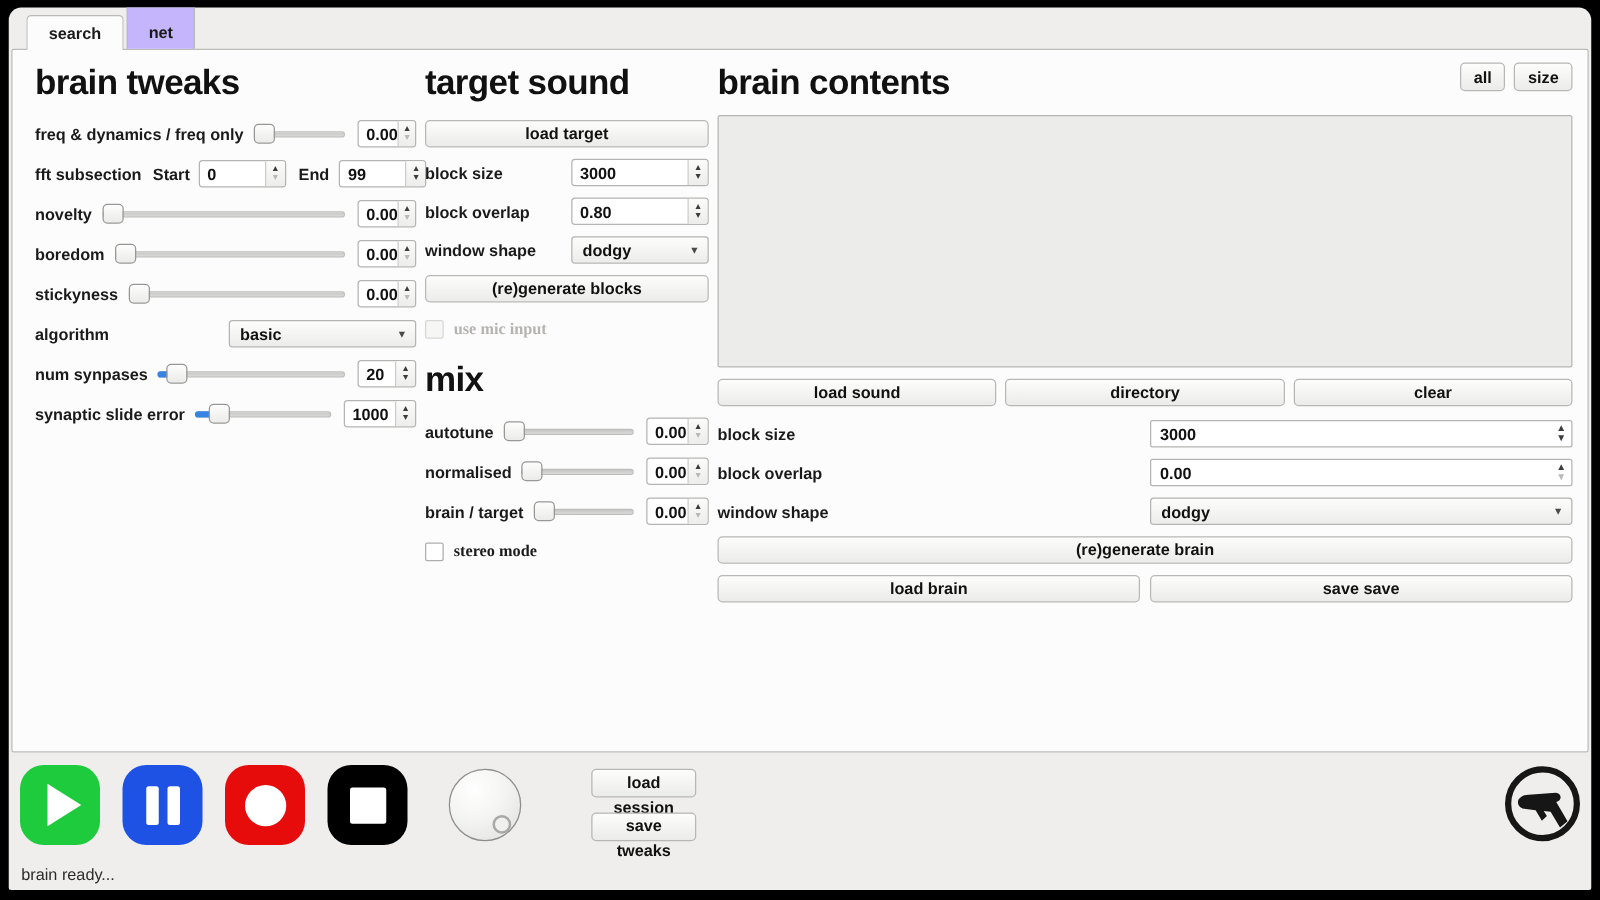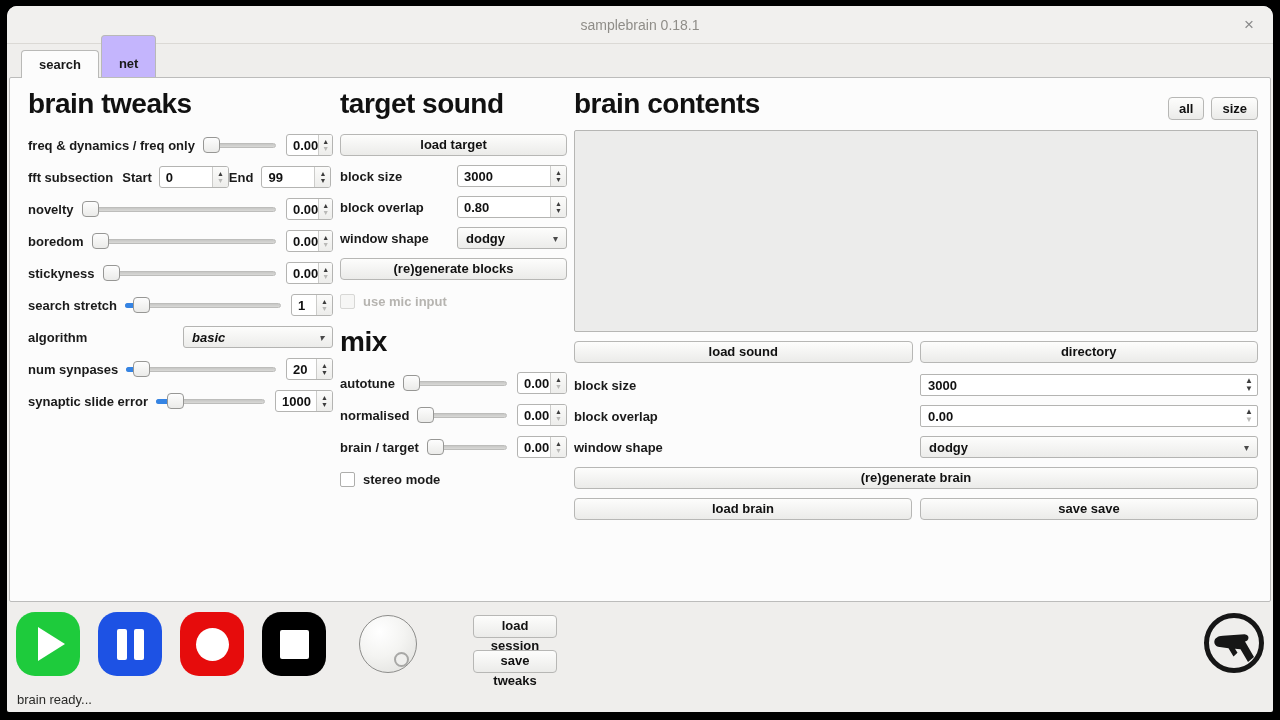--- a/index.html
+++ b/index.html
@@ -69,26 +69,26 @@
   .combo-arr { font-size:10px; color:#4a4a4a; }
   .w150 { width:150px; } .w338 { width:338px; }
 
   
   .btn { height:22px; background:linear-gradient(#fdfdfc,#ebebe9); border:1px solid #b7b7b5; border-radius:4px;
          font-size:13px; font-weight:bold; color:#111; text-align:center; line-height:20px; padding:0 10px; }
   .btn.full { width:100%; }
 
   
   .cb { width:15px; height:15px; background:#fff; border:1px solid #aeaeac; border-radius:2px; margin-right:8px; flex:none; }
-  .cb-row { display:flex; align-items:center; height:22px; margin-bottom:10px; }
+  .cb-row { display:flex; align-items:center; height:22px; margin-bottom:10px;font-family:Liberation Serif, serif; }
   .disabled .cb { border-color:#d7d7d5; background:#f6f6f5; }
   .disabled .lbl { color:#b6b4b0; }
 
   
-  .bc-header { display:flex; align-items:flex-end; margin:4px 0 10px; }
+  .bc-header { display:flex; align-items:flex-start; margin:4px 0 10px; }
   .bc-header h1 { margin:0; flex:1; }
   .mini-btn { height:23px; margin-left:7px; }
   .bc-list { height:202px; background:#ececeb; border:1px solid #b6b6b4; border-radius:2px; margin-bottom:9px; }
   .bc-btnrow { display:flex; gap:7px; margin-bottom:11px; }
   .bc-btnrow .btn { flex:1; }
   .bc-row { display:flex; align-items:center; height:22px; margin-bottom:9px; }
   .bc-row .lbl { flex:1; }
   .bc-two { display:flex; gap:8px; }
   .bc-two .btn { flex:1; }
 
@@ -112,24 +112,20 @@
 
   
   .statusbar { flex:none; height:26px; display:flex; align-items:center; padding-left:10px; }
   .status-text { font-size:13px; color:#2a2a28; }
 </style>
 </head>
 <body>
 
 <div class="window">
 
-  <div class="titlebar">
-    <span class="title">samplebrain 0.18.1</span>
-    <span class="close-btn">×</span>
-  </div>
 
   <div class="tabbar">
     <div class="tab active">search</div>
     <div class="tab inactive">net</div>
   </div>
 
   <div class="panel">
 
     <div class="col-left">
       <h1 class="sec">brain tweaks</h1>
@@ -154,21 +150,21 @@
       <div class="row">
         <span class="lbl">fft subsection</span>
         <span class="lbl" style="margin-left:9px;">Start</span>
         <span class="spin w70" style="margin-left:7px;">
           <span class="spin-val">0</span>
           <span class="spin-btns">
               <span>▲</span>
               <span class="dim">▼</span>
             </span>
         </span>
-        <span class="lbl" style="">End</span>
+        <span class="lbl" style="margin-left:10px;">End</span>
         <span class="spin w70" style="margin-left:8px;">
           <span class="spin-val">99</span>
           <span class="spin-btns">
               <span>▲</span>
               <span>▼</span>
             </span>
         </span>
       </div>
 
       <div class="row">
@@ -212,39 +208,24 @@
         </div>
         <span class="spin w47">
           <span class="spin-val">0.00</span>
           <span class="spin-btns">
               <span>▲</span>
               <span class="dim">▼</span>
             </span>
         </span>
       </div>
 
-      <div class="row">
-        <span class="lbl">search stretch</span>
-        <div class="slider" style="--p: 0.06;">
-          <div class="sl-track"></div>
-            <div class="sl-fill"></div>
-            <div class="sl-handle"></div>
-        </div>
-        <span class="spin" style="width:42px;">
-          <span class="spin-val">1</span>
-          <span class="spin-btns">
-              <span>▲</span>
-              <span class="dim">▼</span>
-            </span>
-        </span>
-      </div>
 
       <div class="row">
         <span class="lbl">algorithm</span>
-        <div class="combo w150" style="margin-left:auto;font-style:italic;">
+        <div class="combo w150" style="margin-left:auto;">
           <span class="combo-val">basic</span>
           <span class="combo-arr">▾</span>
         </div>
       </div>
 
       <div class="row">
         <span class="lbl">num synpases</span>
         <div class="slider" style="--p: 0.05;">
           <div class="sl-track"></div>
             <div class="sl-fill"></div>
@@ -379,20 +360,21 @@
         <h1 class="sec">brain contents</h1>
         <button class="btn mini-btn">all</button>
         <button class="btn mini-btn">size</button>
       </div>
 
       <div class="bc-list"></div>
 
       <div class="bc-btnrow">
         <button class="btn">load sound</button>
         <button class="btn">directory</button>
+        <button class="btn">clear</button>
       </div>
 
       <div class="bc-row">
         <span class="lbl">block size</span>
         <div class="spin-wide">
           <span class="spin-val">3000</span>
           <span class="arrs">
               <span>▲</span>
               <span>▼</span>
             </span>

